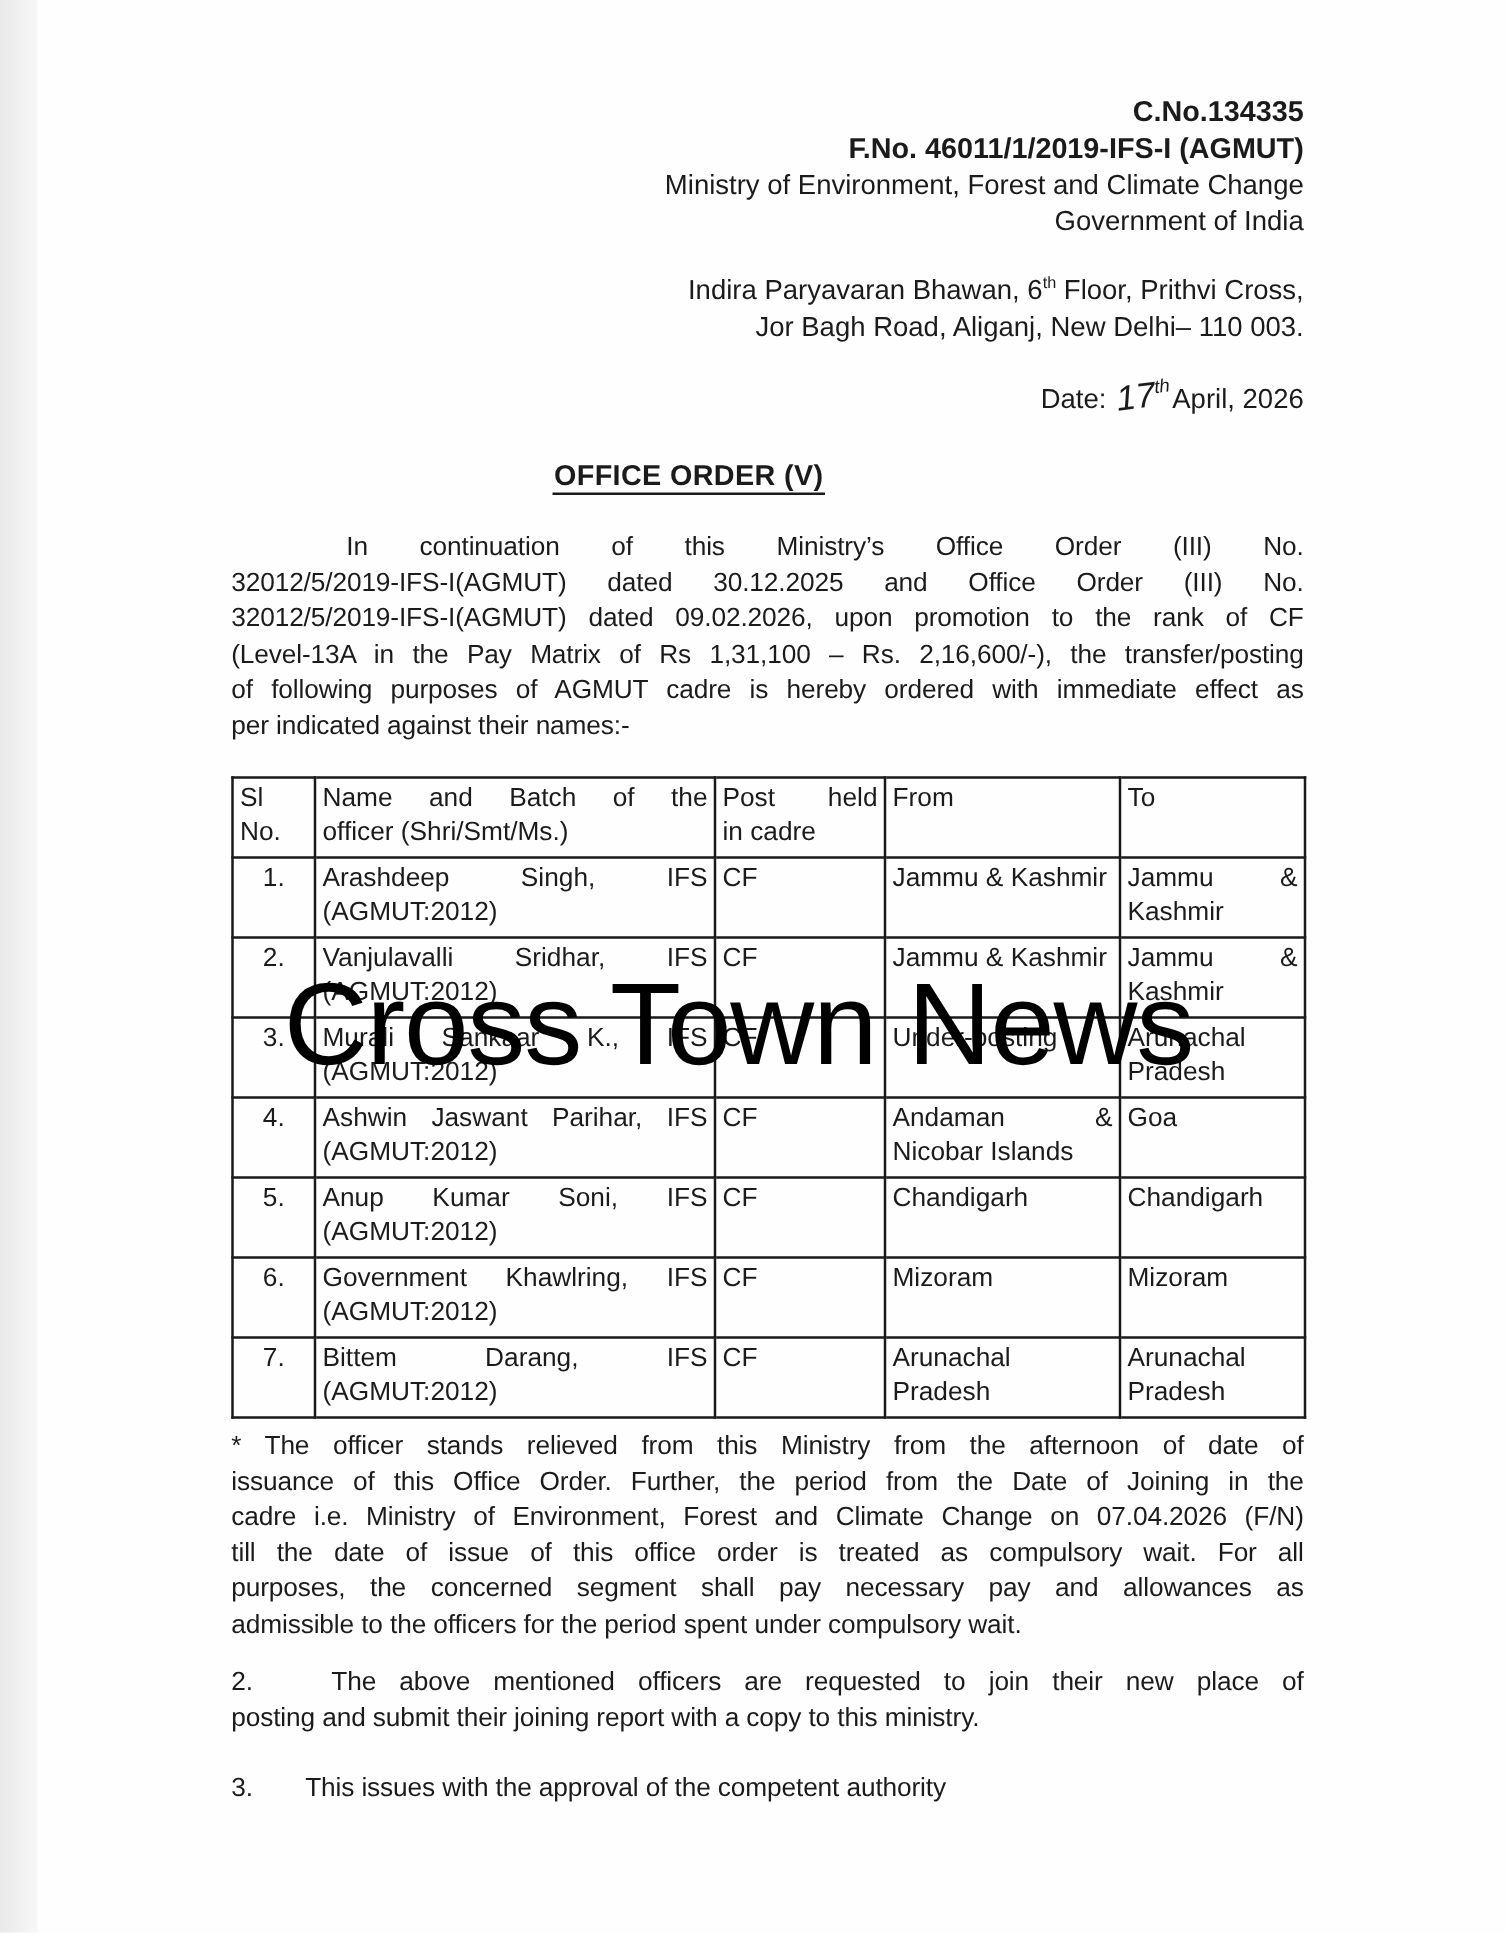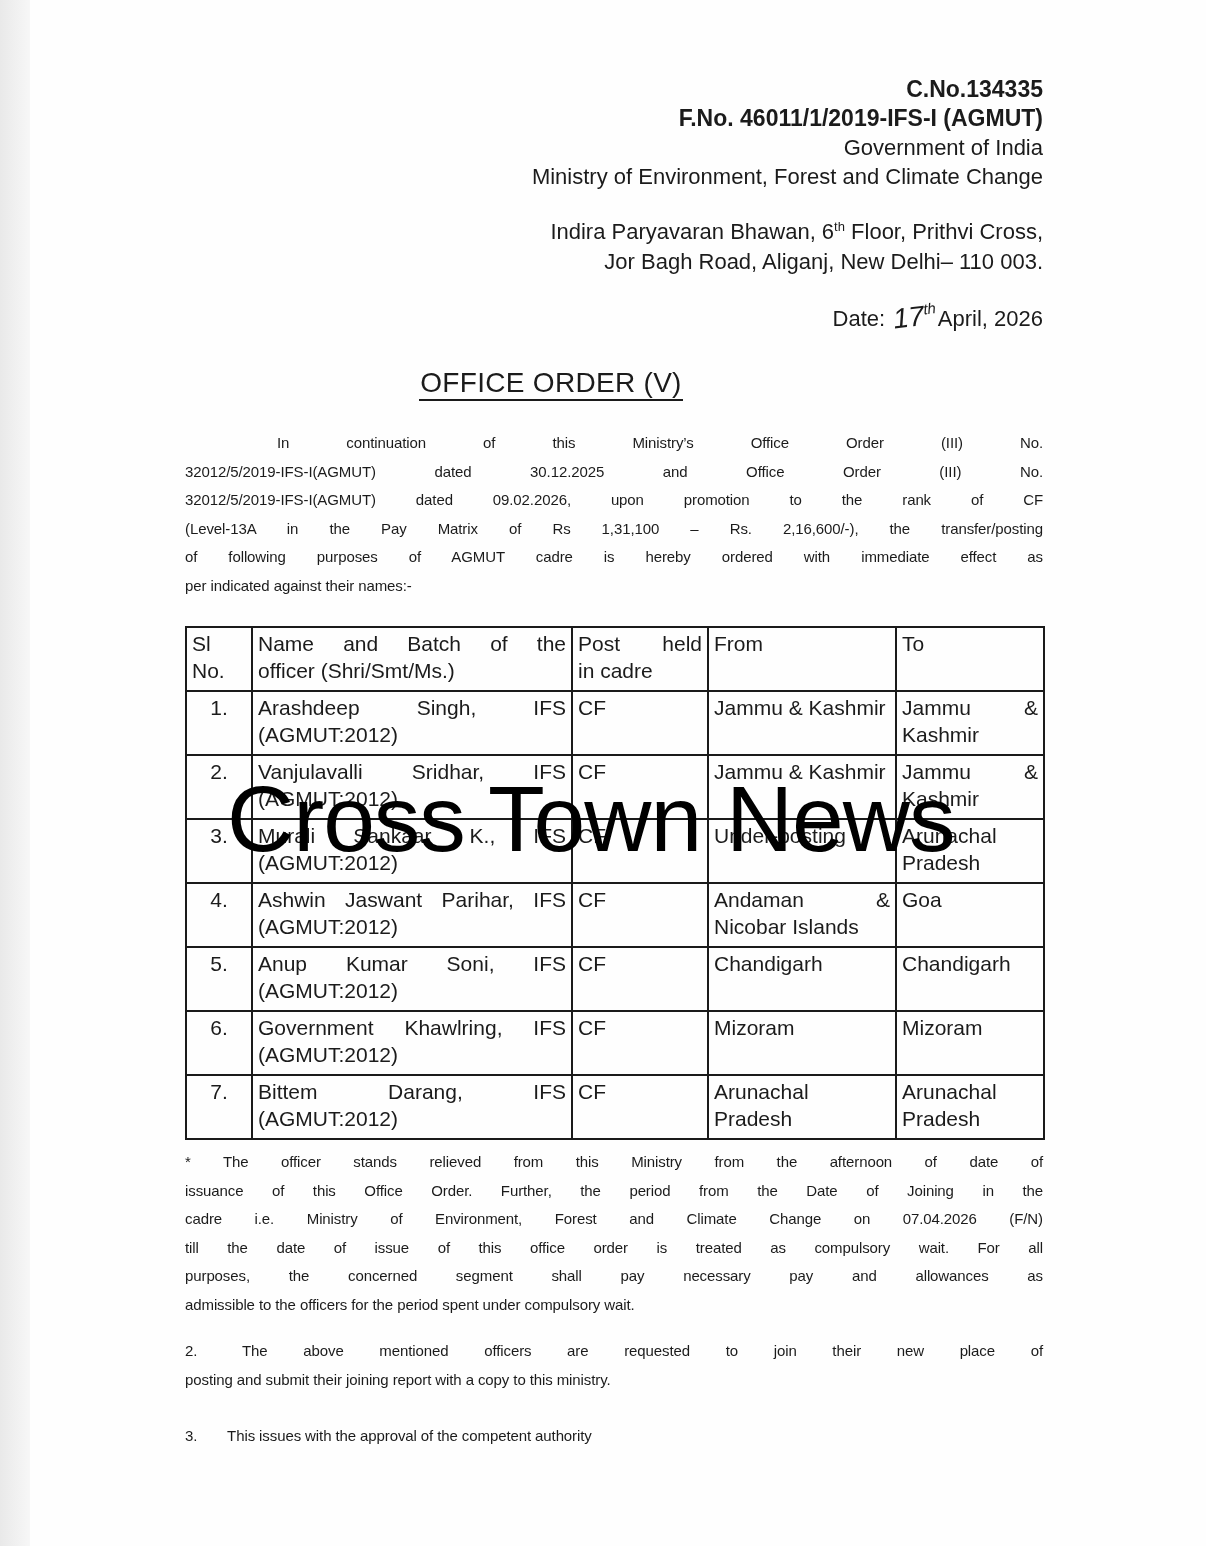--- a/index.html
+++ b/index.html
@@ -16,23 +16,23 @@
   .doc-header .bold{font-weight:bold;font-size:23px;}
 
   .address{margin-top:26px;text-align:right;font-size:22px;line-height:30px;}
   .sup{vertical-align:super;font-size:13px;line-height:0;}
 
   .dateline{margin-top:24px;text-align:right;font-size:22px;}
   .hand{display:inline-block;font-style:italic;font-size:28px;transform:rotate(-7deg);margin:0 1px 0 8px;}
   .hand-sup{vertical-align:super;font-size:15px;line-height:0;}
 
   .title-wrap{margin-top:34px;text-align:center;transform:translateX(-63px);}
-  .title{font-weight:normal;font-size:28px;letter-spacing:.3px;border-bottom:2px solid #1b1b1b;padding:0 1px 1px 1px;}
-
-  .para{font-size:15px;line-height:28.5px;letter-spacing:-.1px;}
+  .title{font-weight:bold;font-size:23px;letter-spacing:.3px;border-bottom:2px solid #1b1b1b;padding:0 1px 1px 1px;}
+
+  .para{font-size:21px;line-height:28.5px;letter-spacing:-.1px;}
   .p1{margin-top:30px;}
   .fj{text-align:justify;text-align-last:justify;}
   .indent{padding-left:92px;}
 
   table{border-collapse:collapse;table-layout:fixed;width:858px;margin-top:26px;}
   th,td{border:2px solid #1a1a1a;vertical-align:top;padding:2px 5px 4px 5px;
         font-size:21px;line-height:27px;overflow:hidden;}
   th{font-weight:normal;text-align:left;}
   thead tr{height:64px;}
   tbody tr{height:64px;}
@@ -48,22 +48,22 @@
 </head>
 <body>
 
 <div class="scan-edge"></div>
 
 <div class="content">
 
   <div class="doc-header">
     <div class="bold">C.No.134335</div>
     <div class="bold">F.No. 46011/1/2019-IFS-I (AGMUT)</div>
+    <div>Ministry of Environment, Forest and Climate Change</div>
     <div>Government of India</div>
-    <div>Ministry of Environment, Forest and Climate Change</div>
   </div>
 
   <div class="address">
     <div><span>Indira Paryavaran Bhawan, 6</span><span class="sup">th</span><span> Floor, Prithvi Cross,</span></div>
     <div>Jor Bagh Road, Aliganj, New Delhi– 110 003.</div>
   </div>
 
   <div class="dateline">
     <span>Date:</span><span class="hand"><span>17</span><span class="hand-sup">th</span></span><span>April, 2026</span>
   </div>

